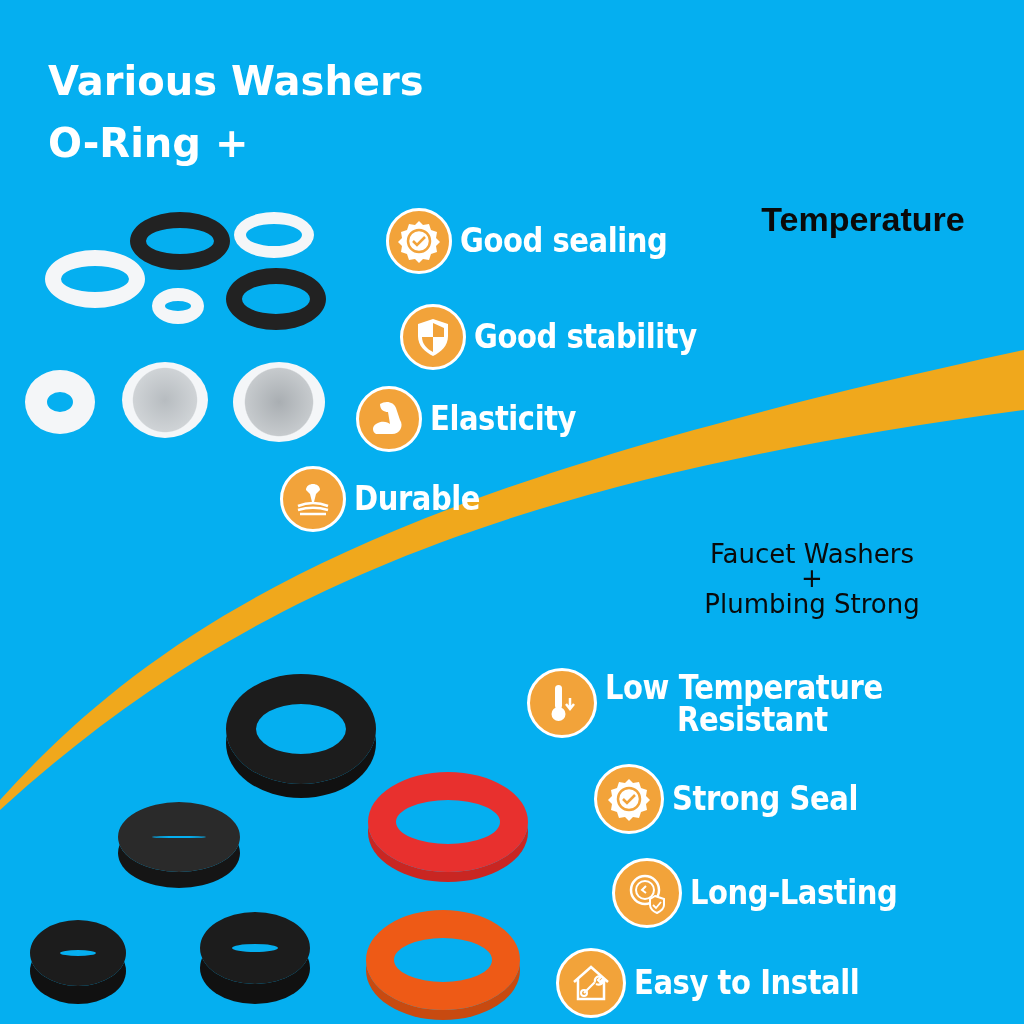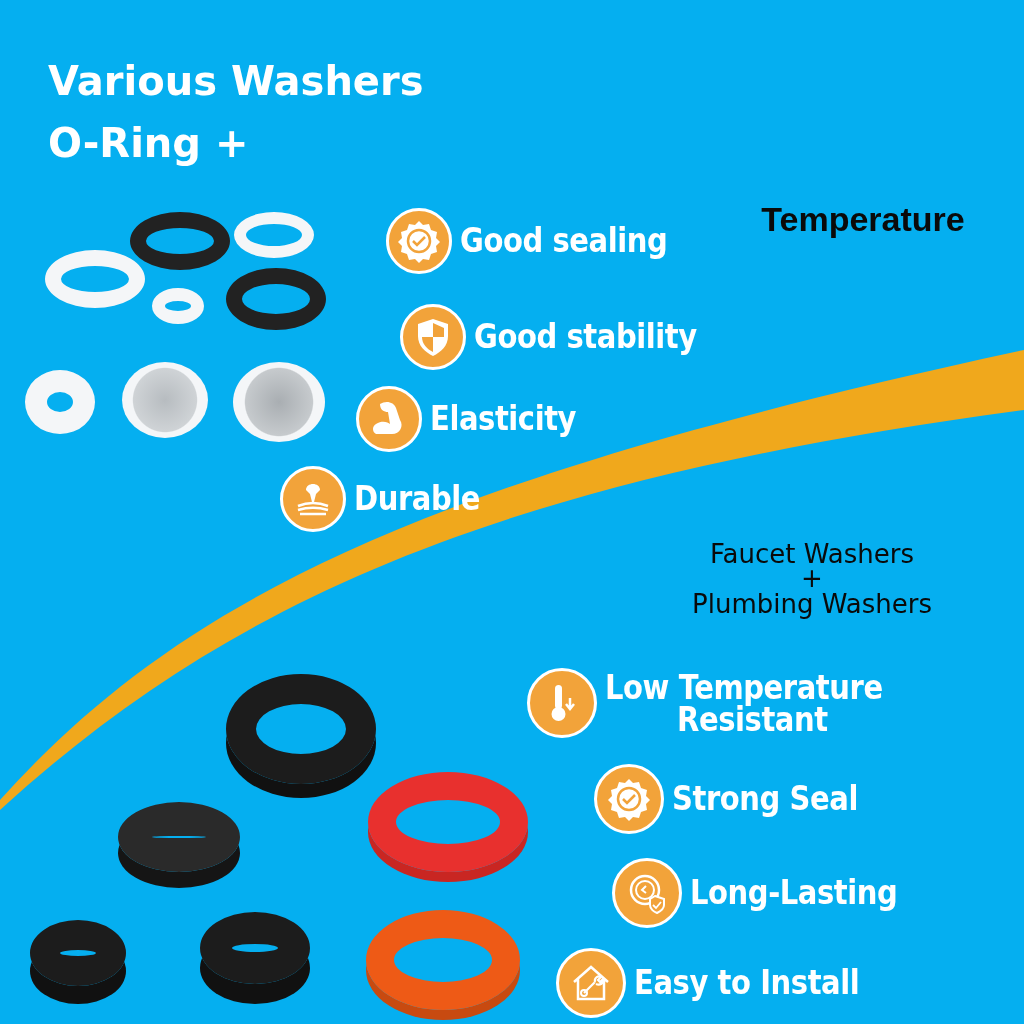--- a/index.html
+++ b/index.html
@@ -79,21 +79,21 @@
         <path d="M16 14 C16 6 30 6 30 14 L26 18 L24 26 L22 26 L20 18 Z" fill="#fff"></path>
         <path d="M8 30 C18 26 28 26 38 30 M8 34 C18 31 28 31 38 34 M10 38 H36" stroke="#fff" stroke-width="2.5" fill="none"></path>
       </svg>
   </div>
   <span class="flabel">Durable</span>
 </div>
 
 <div class="abs title-black2" style="left:600px; top:532px; width:424px;">
   <div>Faucet Washers</div>
   <div style="line-height:20px; margin:-8px 0 -6px 0;">+</div>
-  <div>Plumbing Washers</div>
+  <div>Plumbing Strong</div>
 </div>
 
 <div>
   <div class="washer" style="left:226px; top:674px; width:150px; height:110px; border:30px solid #1c1c1c; box-shadow:0 14px 0 #111;"></div>
   <div class="washer" style="left:118px; top:802px; width:122px; height:70px; border:34px solid #2a2a2a; box-shadow:0 16px 0 #151515;"></div>
   <div class="washer" style="left:368px; top:772px; width:160px; height:100px; border:28px solid #e8302e; box-shadow:0 10px 0 #c92622;"></div>
   <div class="washer" style="left:30px; top:920px; width:96px; height:66px; border:30px solid #1c1c1c; box-shadow:0 18px 0 #111;"></div>
   <div class="washer" style="left:200px; top:912px; width:110px; height:72px; border:32px solid #1c1c1c; box-shadow:0 20px 0 #111;"></div>
   <div class="washer" style="left:366px; top:910px; width:154px; height:100px; border:28px solid #ee5a16; box-shadow:0 10px 0 #c84a10;"></div>
 </div>

